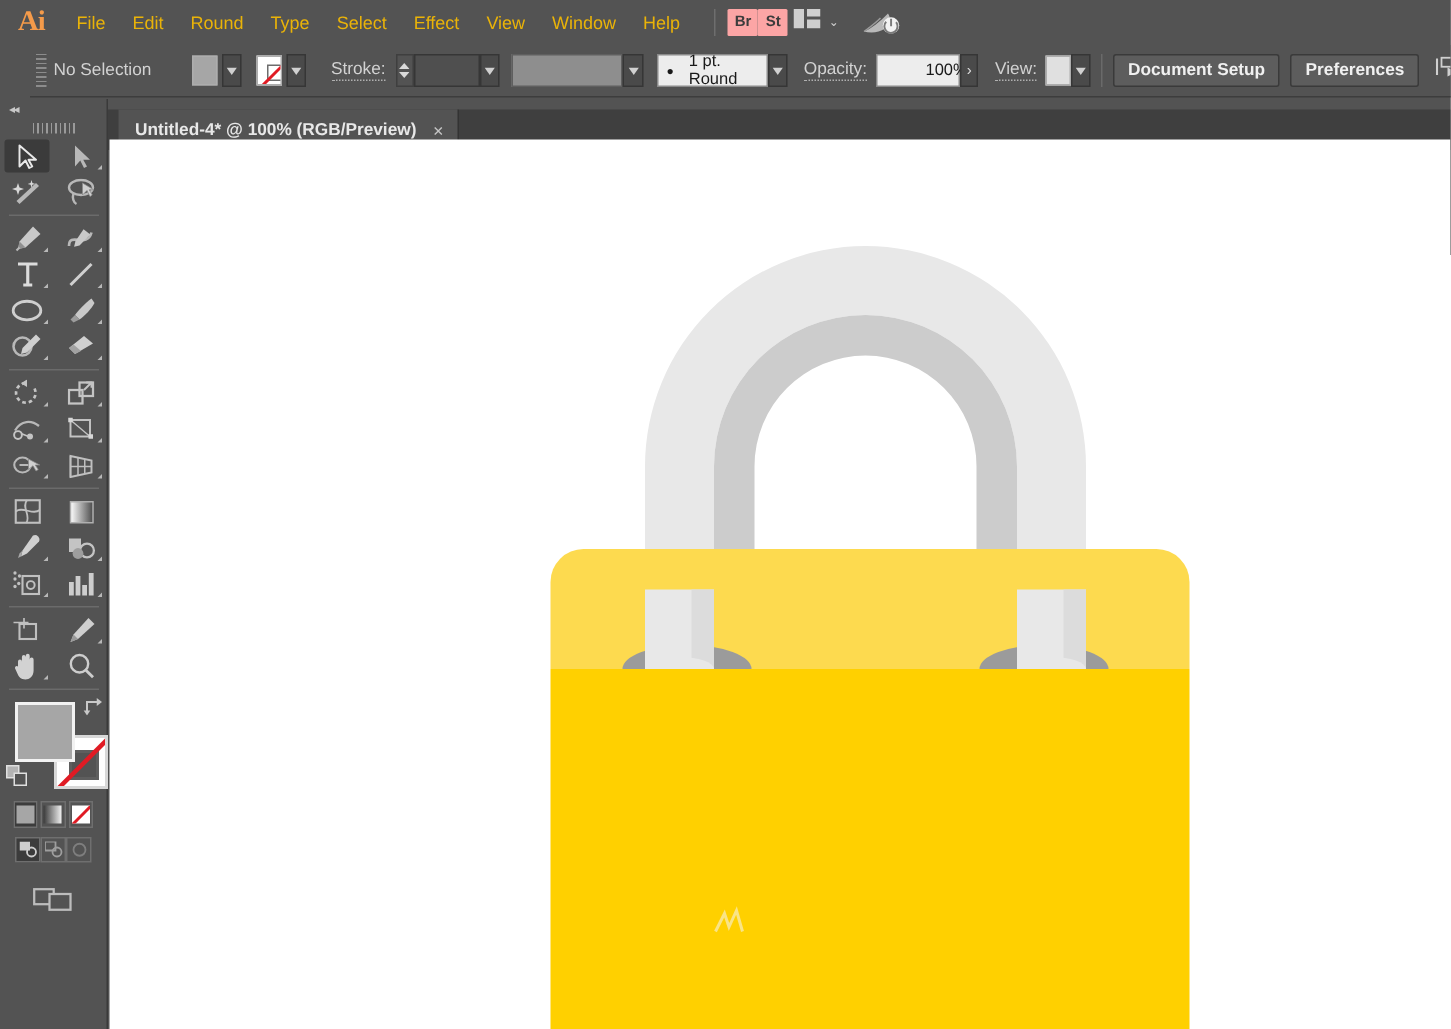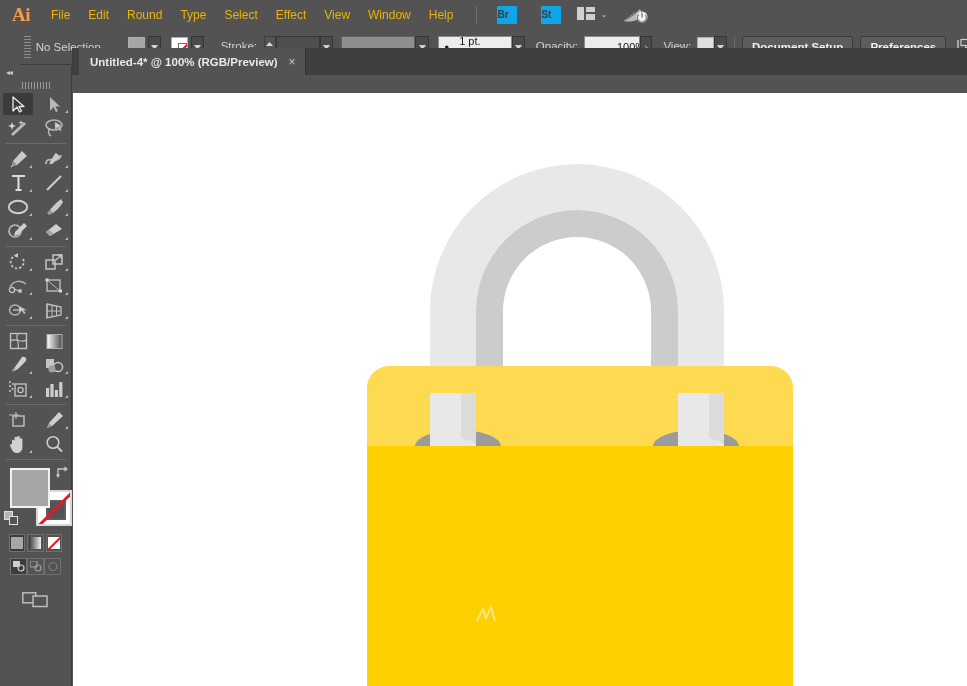--- a/index.html
+++ b/index.html
@@ -27,23 +27,23 @@
     letter-spacing: -0.5px;
   }
   .menu-item {
     padding: 0 9px; height: 30px; line-height: 30px;
     color: #eab308; font-size: 12px; cursor: default; white-space: nowrap;
   }
   .menu-sep {
     width: 1px; height: 18px; background: #6e6e6e; margin: 0 8px 0 14px;
   }
   .mb-badge {
-    width: 20px; height: 18px; background: #0ea5e9; color: #3c3c3c;
-    font-size: 10px; font-weight: bold; line-height: 18px;
-    margin: 0 12px; border-radius: 1px;
+    width: 20px; height: 18px; background: #fca5a5; color: #3c3c3c;
+    font-size: 10px; font-weight: bold; text-align: center; line-height: 18px;
+    margin: 0 0; border-radius: 1px;
   }
   .mb-ws { display: flex; align-items: center; margin: 0 6px 0 4px; gap: 5px; }
   .chev { color: #cfcfcf; font-size: 8px; line-height: 1; }
   .mb-rocket { margin: 0 8px 0 10px; display: flex; align-items: center; }
 
   
   .controlbar {
     position: absolute; left: 0; top: 30px; width: 967px; height: 35px;
     background: #535353;
     border-bottom: 1px solid #3d3d3d;
@@ -107,21 +107,21 @@
   }
   .cb-button {
     height: 22px; background: #5d5d5d; border: 1px solid #3a3a3a;
     border-radius: 2px; color: #f0f0f0; font-size: 11.5px; font-weight: bold;
     display: flex; align-items: center; padding: 0 9px; white-space: nowrap;
   }
   .cb-divider { width: 1px; height: 22px; background: #6a6a6a; margin: 0 7px; }
 
   
   .tabbar {
-    position: absolute; left: 72px; top: 48px; width: 895px; height: 27px;
+    position: absolute; left: 72px; top: 73px; width: 895px; height: 27px;
     background: #3f3f3f;
   }
   .doc-tab {
     position: absolute; left: 7px; top: 0; height: 27px;
     background: #535353;
     display: flex; align-items: center; padding: 0 9px 0 11px; gap: 11px;
     border-right: 1px solid #333;
   }
   .doc-tab-title { color: #e8e8e8; font-size: 11.5px; font-weight: bold; white-space: nowrap; }
   .doc-tab-close { color: #c5c5c5; font-size: 12px; line-height: 1; }

